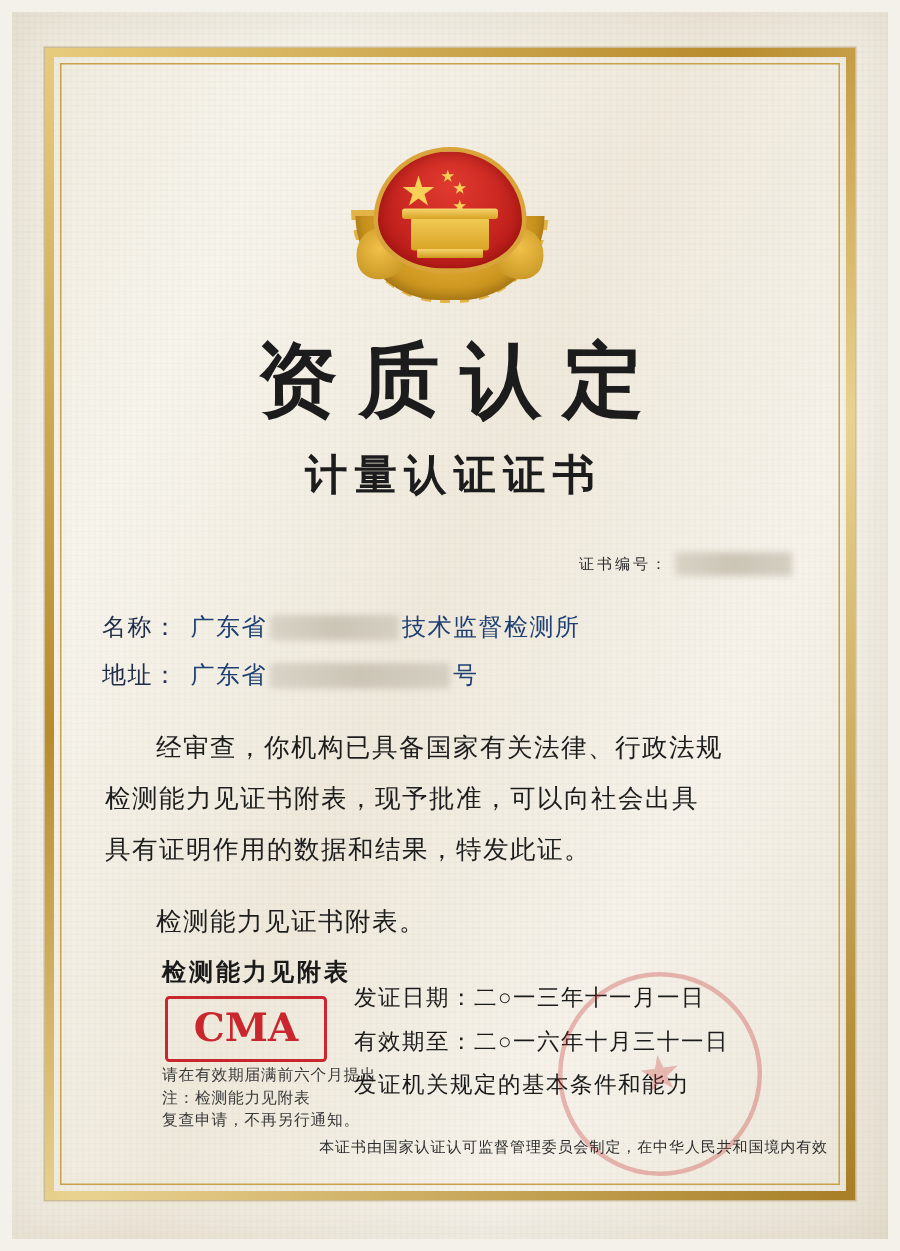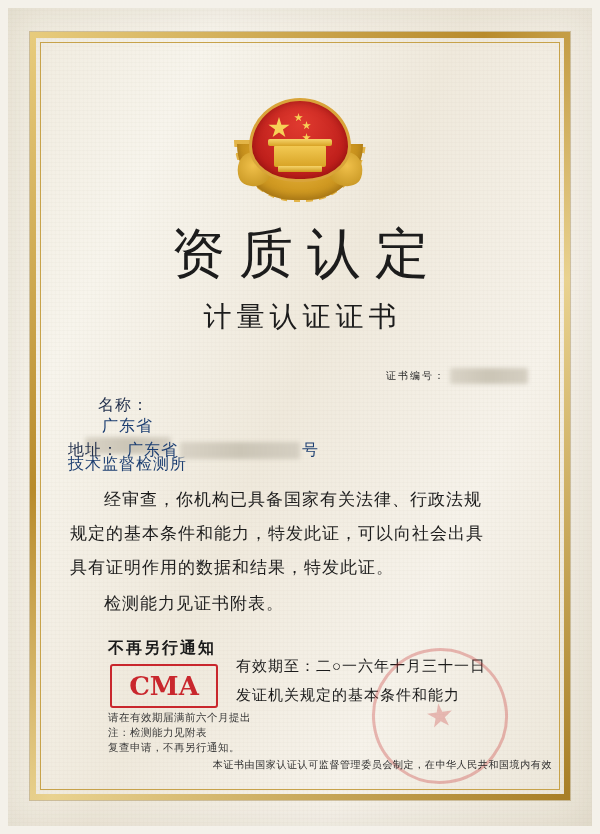--- a/index.html
+++ b/index.html
@@ -167,33 +167,33 @@
   .emblem .ribbon-r { right: 2px; transform: rotate(18deg); }
 
   
   .title-main {
     position: absolute;
     left: 0; right: 0;
     top: 166px;
     text-align: center;
     font-family: "DejaVu Serif", serif;
     font-size: 54px;
-    font-weight: normal;
+    font-weight: bold;
     letter-spacing: 14px;
     text-indent: 14px;
     color: #1c1c1c;
   }
   .title-sub {
     position: absolute;
     left: 0; right: 0;
     top: 246px;
     text-align: center;
     font-family: "DejaVu Serif", serif;
     font-size: 28px;
-    font-weight: normal;
+    font-weight: bold;
     letter-spacing: 5px;
     text-indent: 5px;
     color: #1c1c1c;
   }
 
   
   .cert-no-row {
     position: absolute;
     right: 24px;
     top: 316px;
@@ -217,41 +217,41 @@
     position: absolute;
     left: 20px;
     display: flex;
     align-items: center;
     font-size: 16px;
     letter-spacing: 1px;
     color: #20406e;
   }
   .field .label { color: #1f2d4a; margin-right: 8px; }
   .field .val { color: #1d3f72; font-family: Liberation Mono, monospace; }
-  .f-name { top: 343px; flex-direction: column; }
+  .f-name { top: 356px; }
   .f-addr { top: 388px; }
   .name-redact { width: 86px; height: 17px; margin: 0 2px; }
   .addr-redact { width: 120px; height: 17px; margin: 0 2px; }
 
   
   .body-text {
     position: absolute;
     left: 22px;
     right: 22px;
     top: 432px;
     font-size: 17px;
     line-height: 34px;
     letter-spacing: 1px;
     color: #1d1d1d;
     text-align: justify;
     font-family: Liberation Mono, monospace;
   }
   .body-text p { margin: 0; }
   .body-text p.indent { text-indent: 34px; }
-  .body-text p.gap { margin-top: 2px; }
+  .body-text p.gap { margin-top: 14px; }
 
   
   .mark-title {
     position: absolute;
     left: 60px;
     top: 586px;
     font-size: 16px;
     font-weight: bold;
     letter-spacing: 2px;
     color: #1a1a1a;
@@ -381,36 +381,39 @@
 
       <div class="field f-addr">
         <span class="label">地址：</span>
         <span class="val">广东省</span>
         <span class="redacted addr-redact"></span>
         <span class="val">号</span>
       </div>
 
       <div class="body-text">
         <p class="indent">经审查，你机构已具备国家有关法律、行政法规</p>
-        <p>规定的基本条件和能力，特发此证，可以向社会出具</p>
+        <p>检测能力见证书附表，现予批准，可以向社会出具</p>
         <p>具有证明作用的数据和结果，特发此证。</p>
         <p class="indent gap">检测能力见证书附表。</p>
       </div>
 
-      <div class="mark-title">不再另行通知</div>
+      <div class="mark-title">检测能力见附表</div>
       <div class="cma-box">
         <span class="cma-text">CMA</span>
       </div>
       <div class="note-block">
         <div>请在有效期届满前六个月提出</div>
         <div>注：检测能力见附表</div>
         <div>复查申请，不再另行通知。</div>
       </div>
 
       <div class="issue-block">
+        <div class="issue-row">
+          <span>发证日期：</span><span>二○一三年十一月一日</span>
+        </div>
         <div class="issue-row">
           <span>有效期至：</span><span>二○一六年十月三十一日</span>
         </div>
         <div class="issue-row">
           <span>发证机关</span><span>规定的基本条件和能力</span>
         </div>
       </div>
       <div class="seal"></div>
 
       <div class="footer">本证书由国家认证认可监督管理委员会制定，在中华人民共和国境内有效</div>

